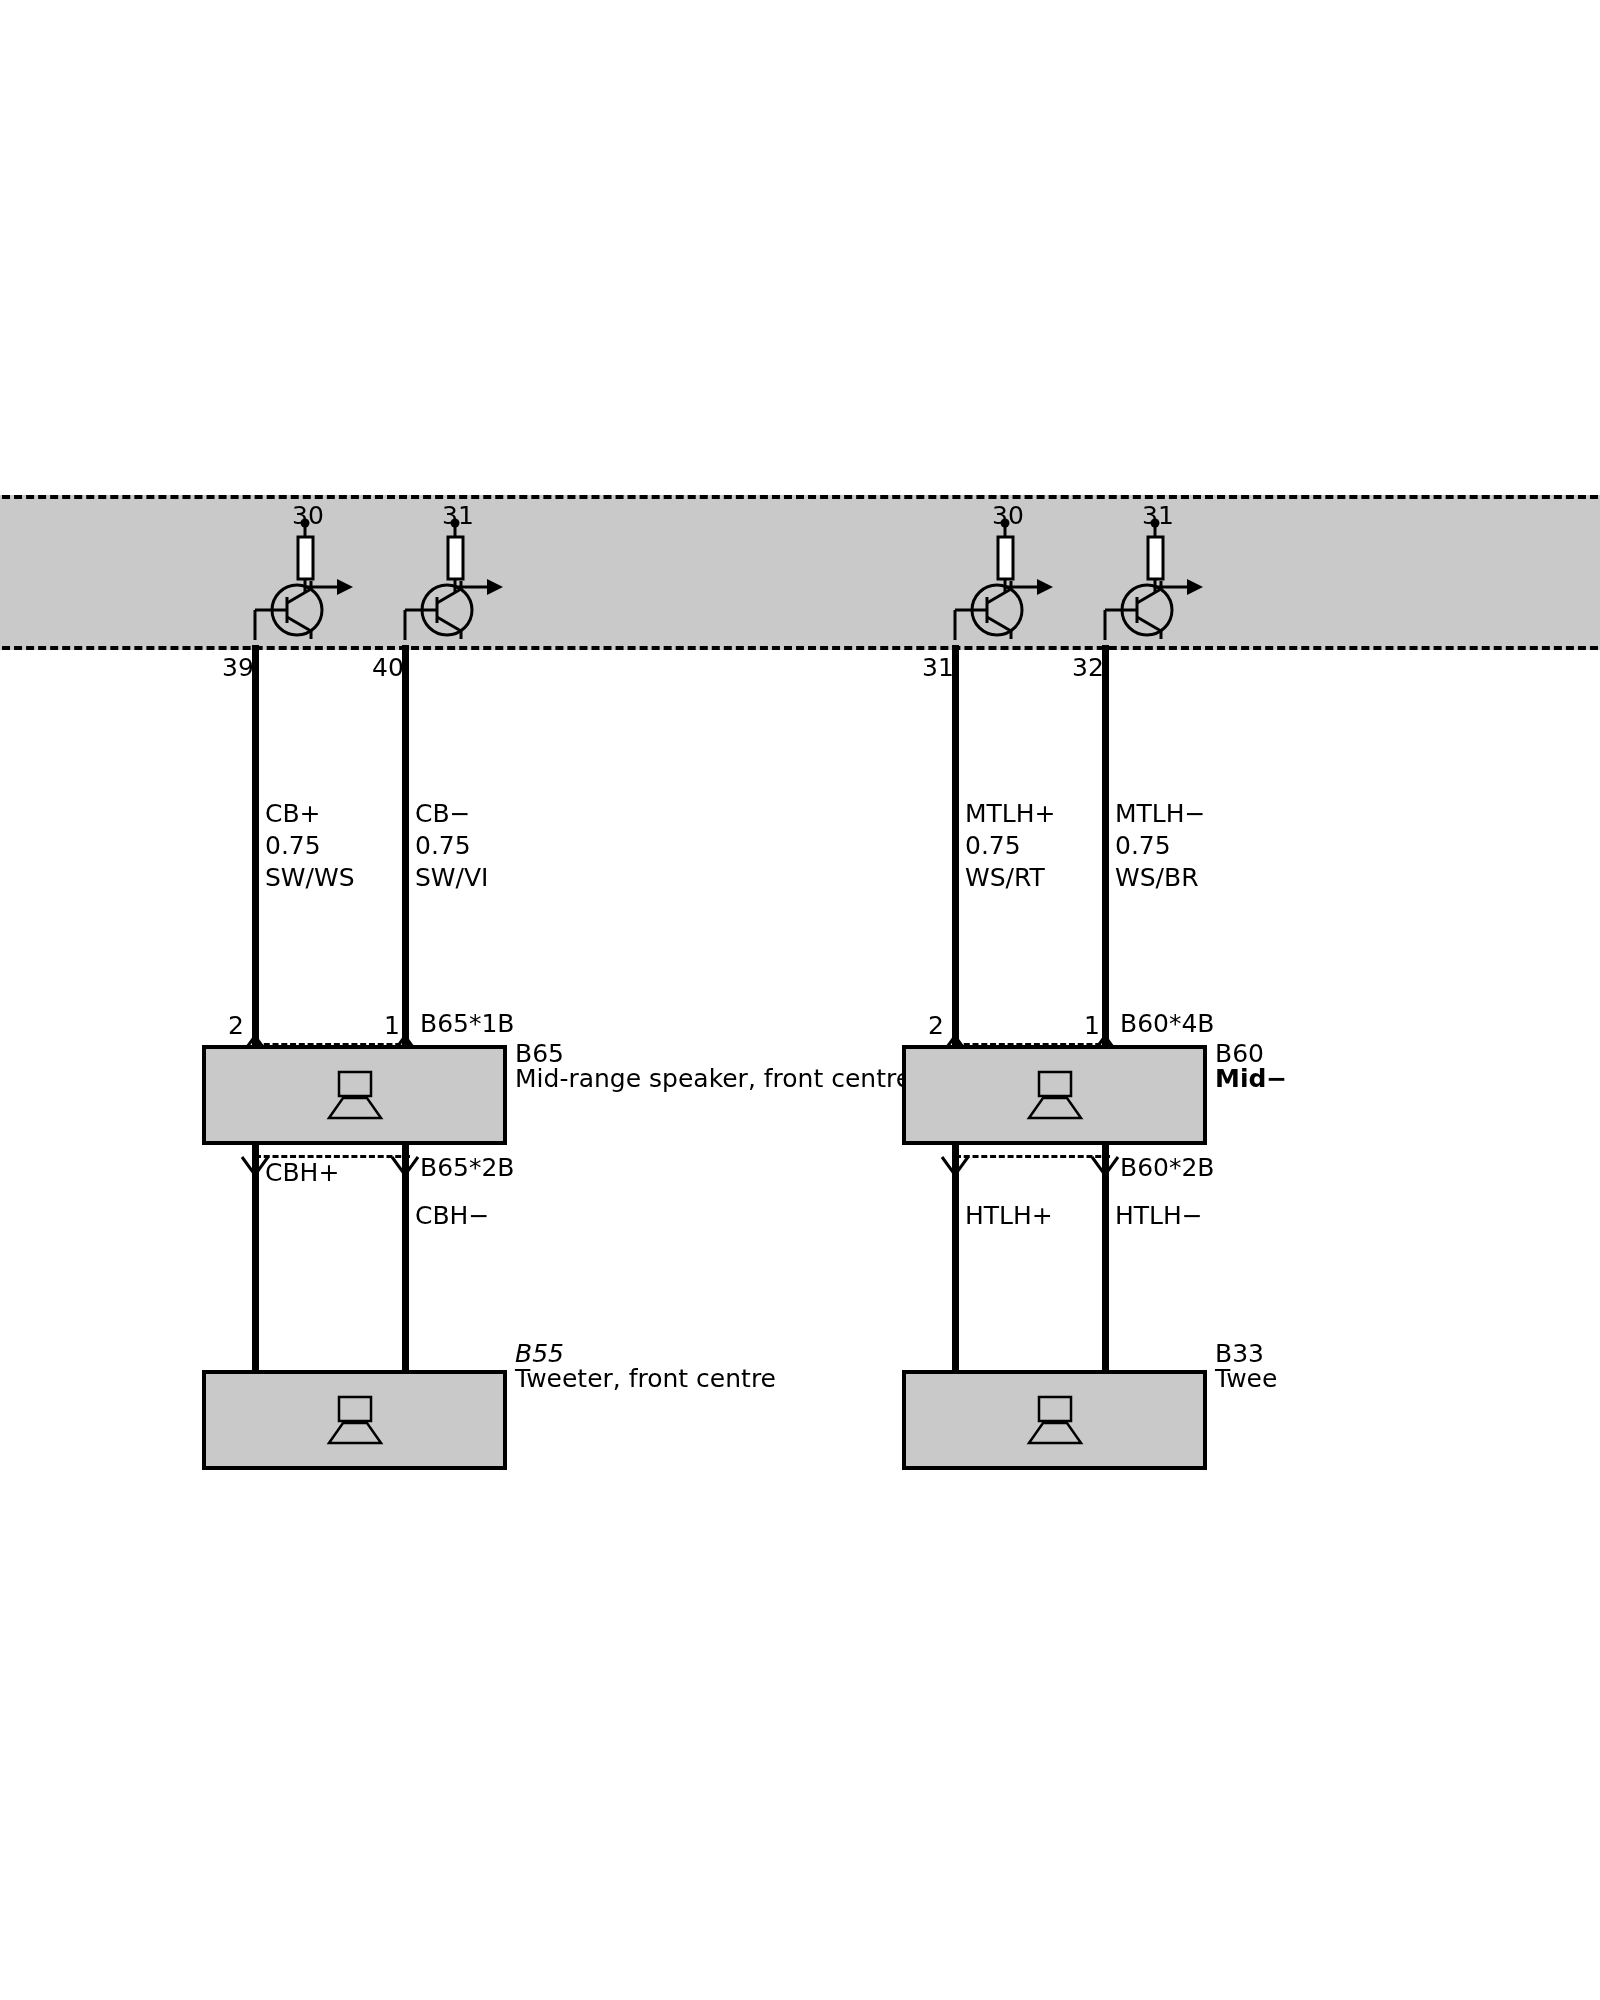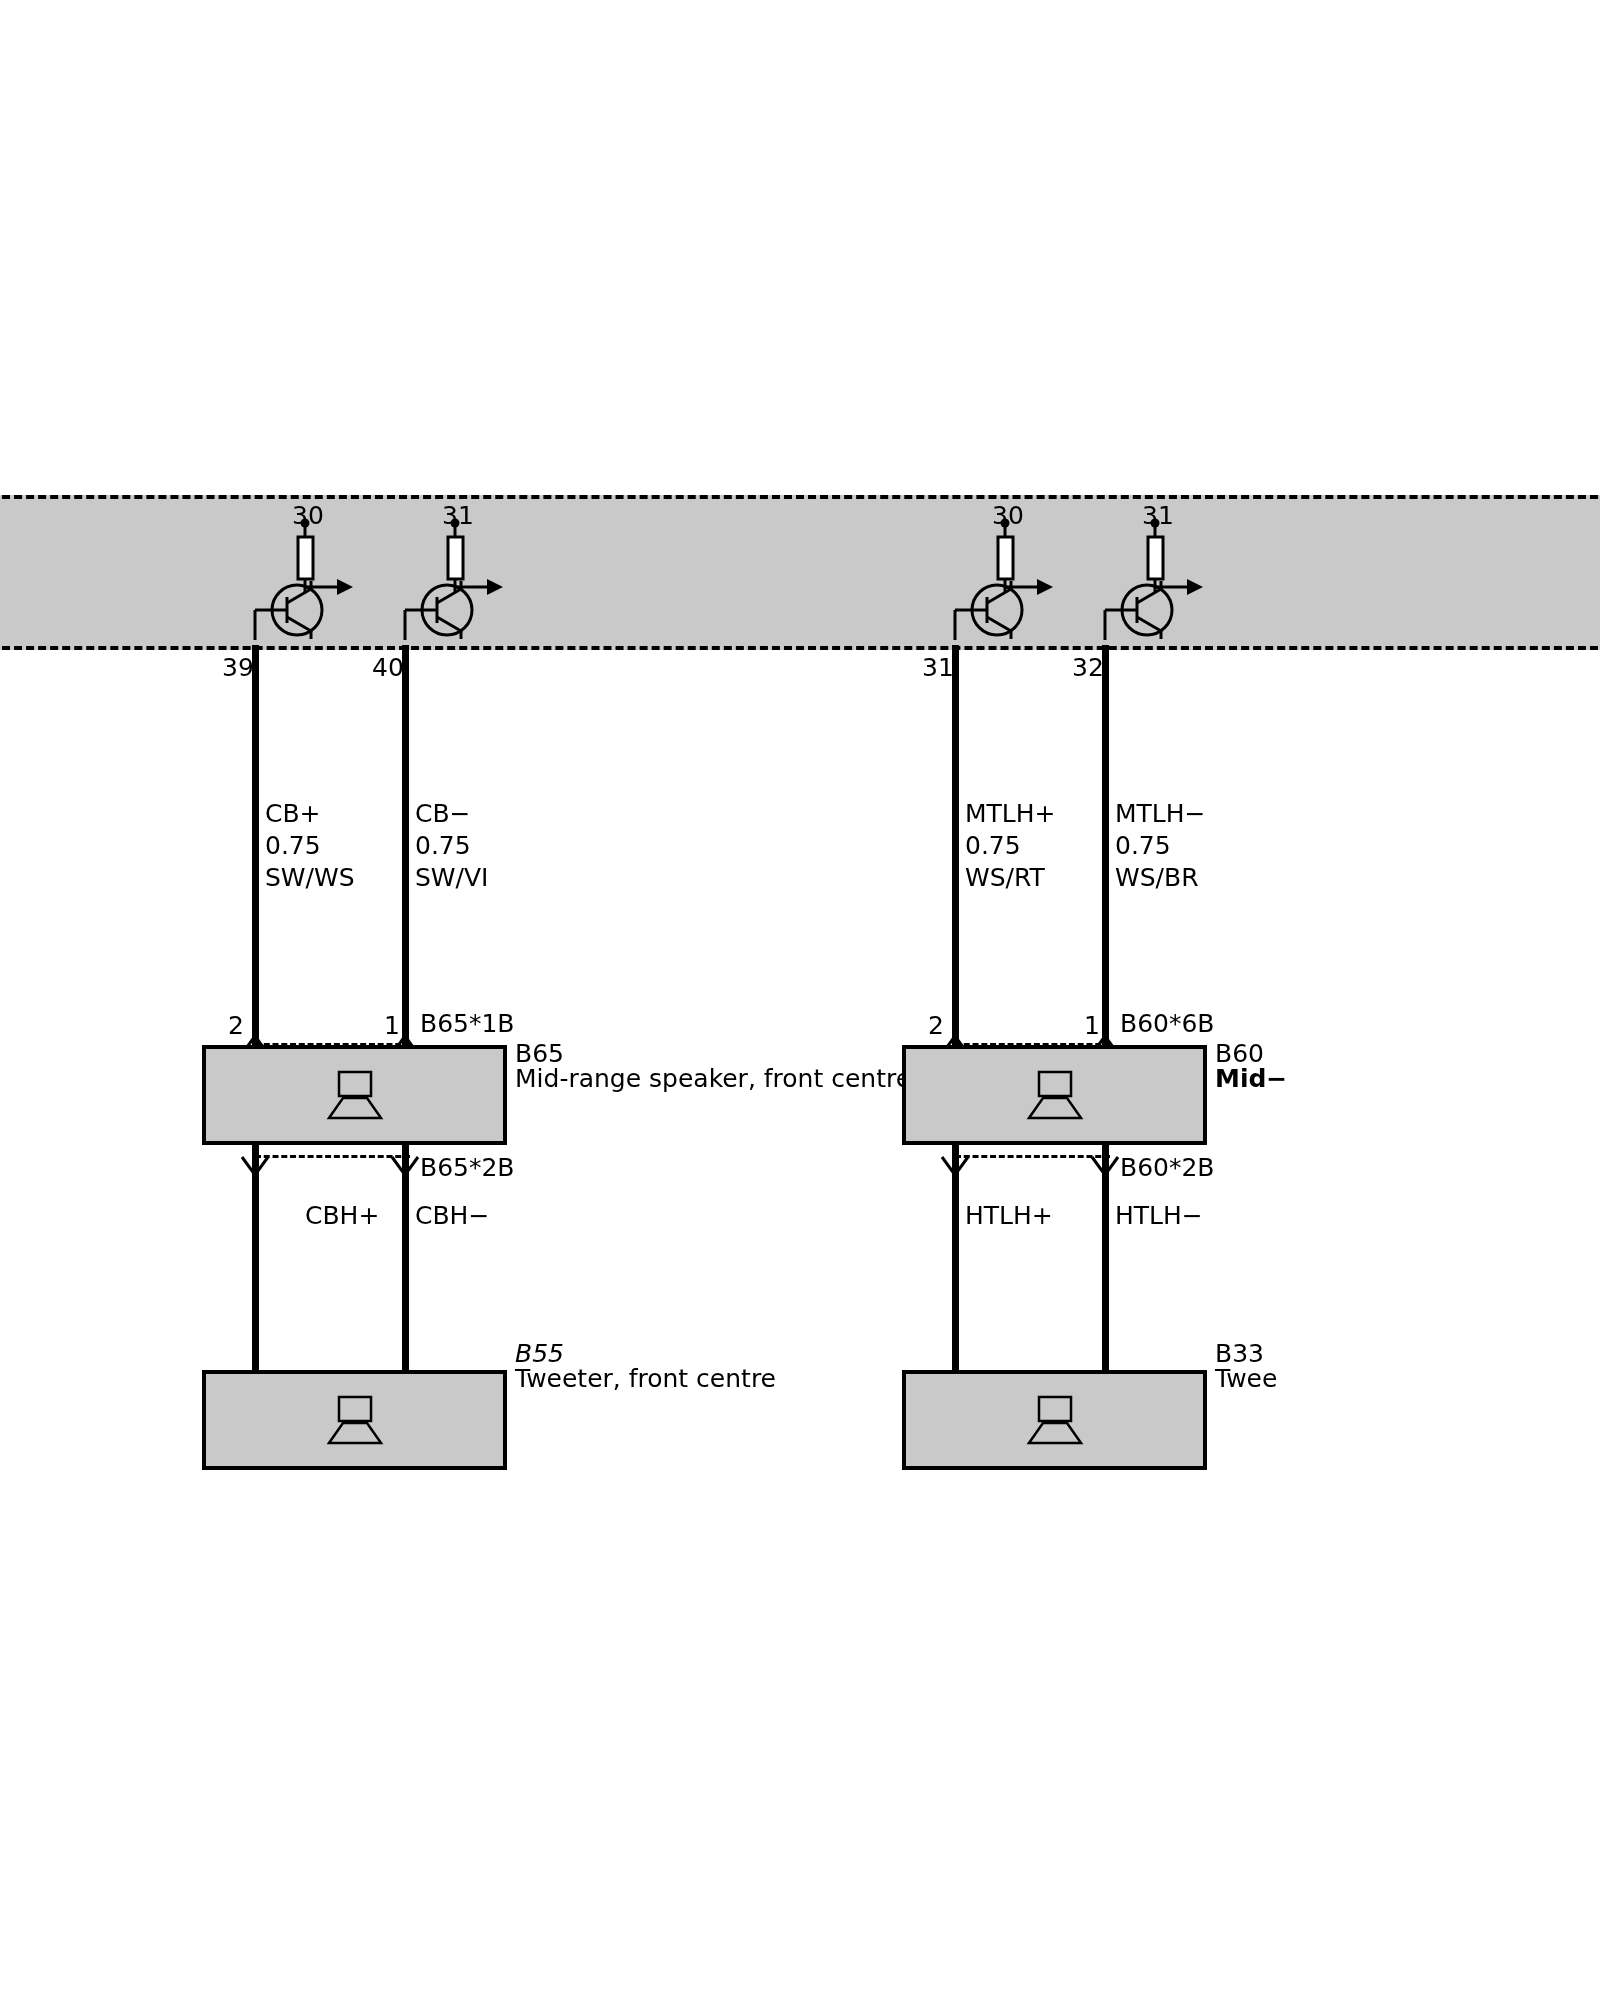--- a/index.html
+++ b/index.html
@@ -226,21 +226,21 @@
   </div>
   <div class="abs" style="left:390px; top:1155px;">
     <svg width="30" height="24" viewBox="0 0 30 24">
         <polyline points="2,2 15,20 28,2" fill="none" stroke="#000" stroke-width="3"></polyline>
       </svg>
   </div>
   <div class="lbl" style="left:420px; top:1152px;">B65*2B</div>
 
   <div class="wire" style="left:252px; top:1172px; height:200px;"></div>
   <div class="wire" style="left:402px; top:1172px; height:200px;"></div>
-  <div class="lbl" style="left:265px; top:1200px;margin-left:40px;">CBH+</div>
+  <div class="lbl" style="left:265px; top:1157px;">CBH+</div>
   <div class="lbl" style="left:415px; top:1200px;">CBH−</div>
 
   <div class="devbox" style="left:202px; top:1370px; width:305px; height:100px;"></div>
   <div class="abs" style="left:325px; top:1393px;">
     <svg width="60" height="55" viewBox="0 0 60 55">
       <rect x="14" y="4" width="32" height="24" fill="none" stroke="#000" stroke-width="2.5"></rect>
       <polygon points="4,50 18,30 42,30 56,50" fill="none" stroke="#000" stroke-width="2.5"></polygon>
     </svg>
   </div>
   <div class="lbl" style="left:515px; top:1338px;font-style:italic;">B55</div>
@@ -252,21 +252,21 @@
         <polyline points="2,22 15,4 28,22" fill="none" stroke="#000" stroke-width="3"></polyline>
       </svg>
   </div>
   <div class="abs" style="left:1090px; top:1032px;">
     <svg width="30" height="24" viewBox="0 0 30 24">
         <polyline points="2,22 15,4 28,22" fill="none" stroke="#000" stroke-width="3"></polyline>
       </svg>
   </div>
   <div class="lbl" style="left:928px; top:1010px;">2</div>
   <div class="lbl" style="left:1084px; top:1010px;">1</div>
-  <div class="lbl" style="left:1120px; top:1008px;">B60*6B</div>
+  <div class="lbl" style="left:1120px; top:1008px;">B60*4B</div>
 
   <div class="devbox" style="left:902px; top:1045px; width:305px; height:100px;"></div>
   <div class="abs" style="left:1025px; top:1068px;">
     <svg width="60" height="55" viewBox="0 0 60 55">
       <rect x="14" y="4" width="32" height="24" fill="none" stroke="#000" stroke-width="2.5"></rect>
       <polygon points="4,50 18,30 42,30 56,50" fill="none" stroke="#000" stroke-width="2.5"></polygon>
     </svg>
   </div>
   <div class="lbl" style="left:1215px; top:1038px;">B60</div>
   <div class="lbl" style="left:1215px; top:1063px;font-weight:bold;">Mid−</div>

